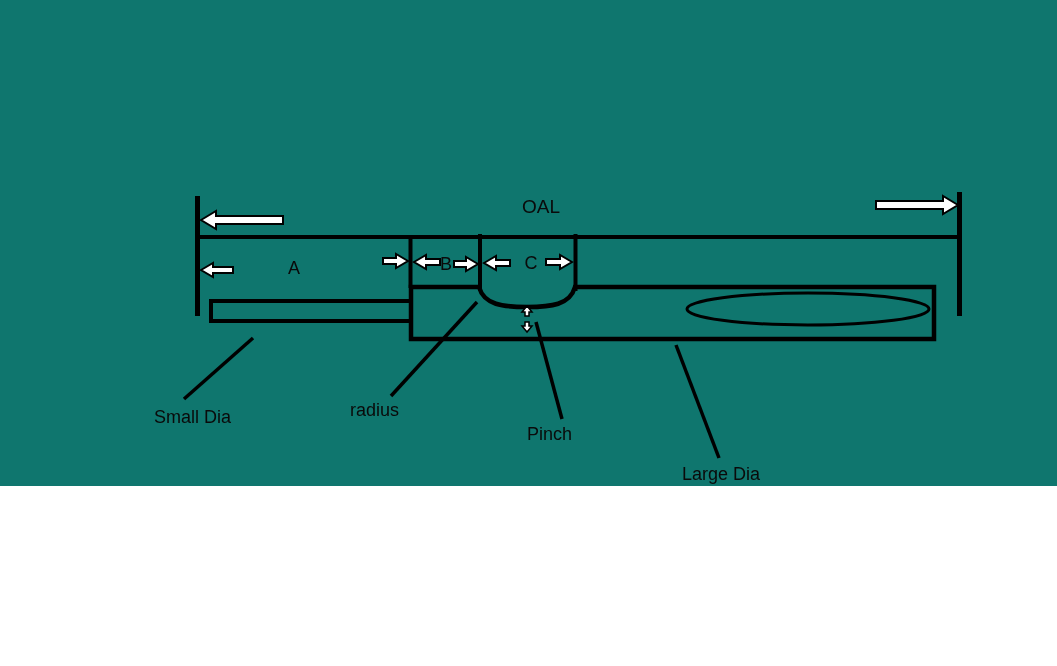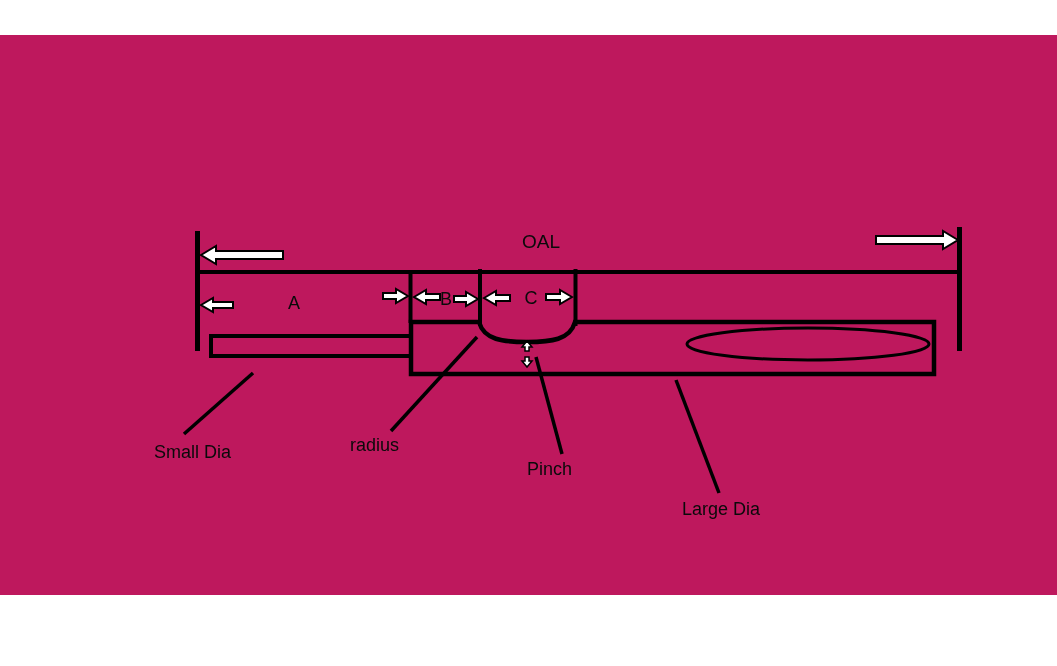--- a/index.html
+++ b/index.html
@@ -3,25 +3,24 @@
 <meta charset="utf-8">
 <style>
   html, body {
     margin: 0;
     padding: 0;
     background: #ffffff;
   }
   .canvas {
     position: relative;
     width: 1057px;
-    height: 560px;
-    background: #be185d;
+    height: 486px;
+    background: #0f766e;
     overflow: hidden;
     font-family: "Liberation Sans", "DejaVu Sans", sans-serif;
-    margin-top: 35px;
   }
   svg { display: block; }
   .ink {
     stroke: #000000;
     fill: none;
     stroke-linecap: butt;
   }
   .hollow-arrow {
     fill: #ffffff;
     stroke: #000000;

